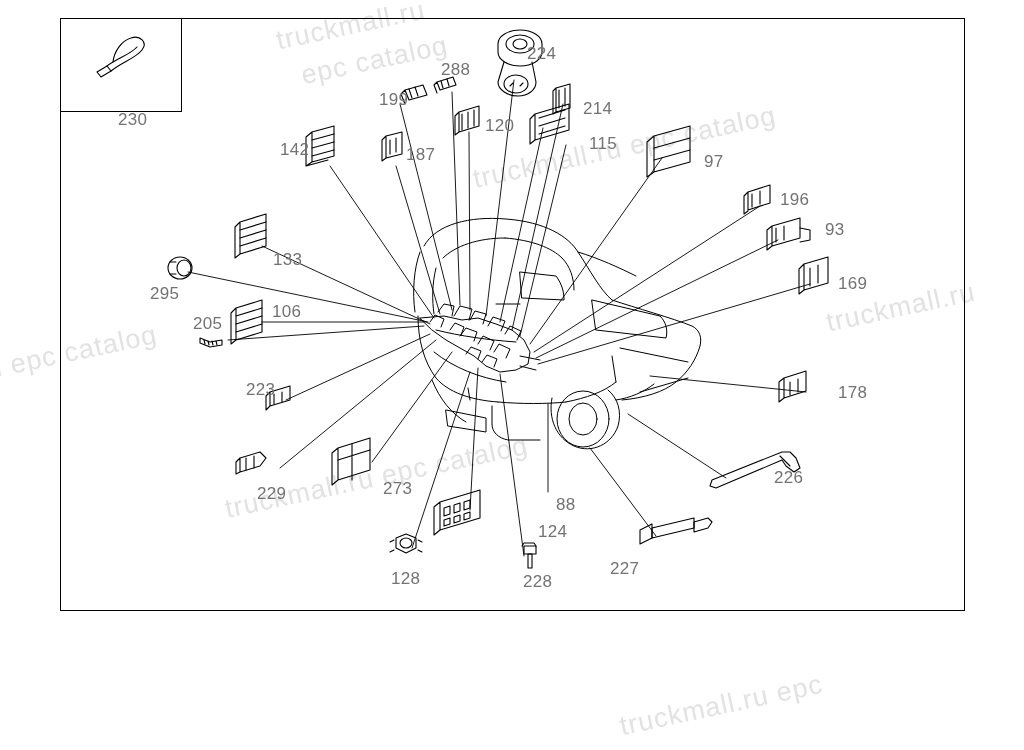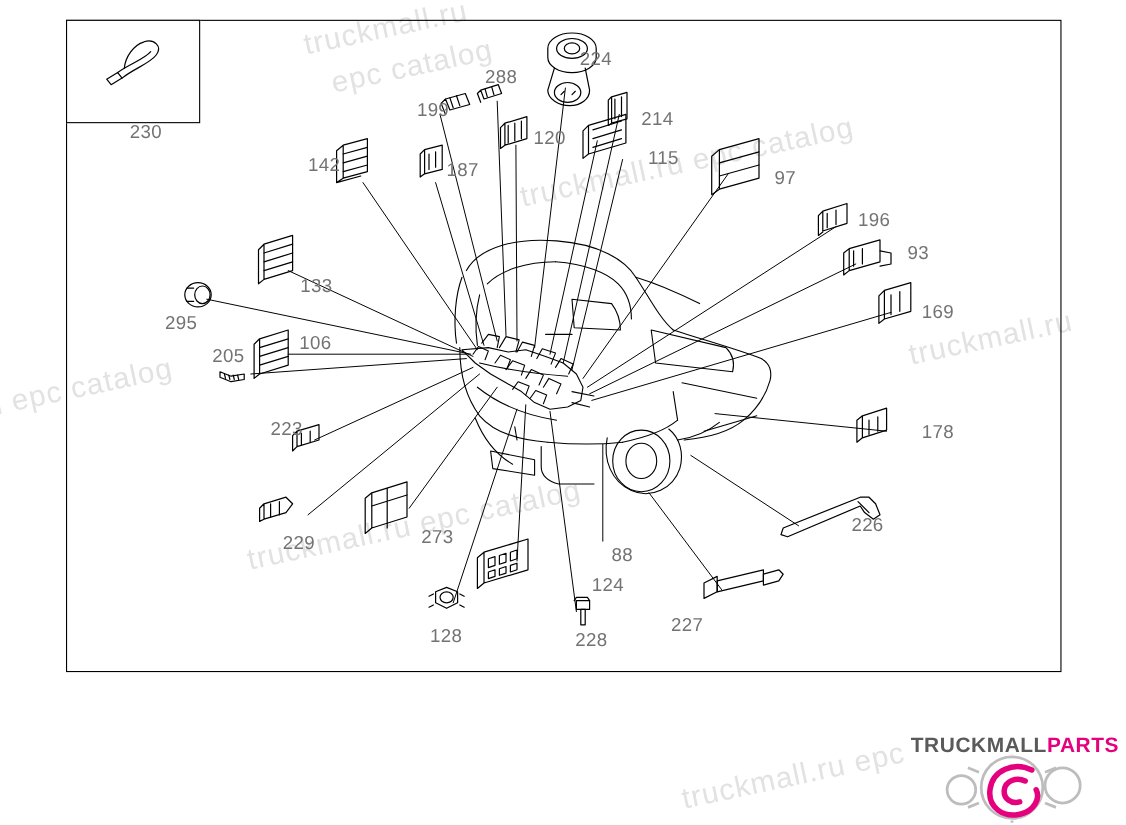--- a/index.html
+++ b/index.html
@@ -275,33 +275,14 @@
     <div class="lbl" style="left:257px;top:484px;text-align:right;">229</div>
     <div class="lbl" style="left:383px;top:479px;">273</div>
     <div class="lbl" style="left:490px;top:522px;margin-left:48px;">124</div>
     <div class="lbl" style="left:542px;top:495px;margin-left:14px;">88</div>
     <div class="lbl" style="left:774px;top:468px;">226</div>
     <div class="lbl" style="left:391px;top:569px;">128</div>
     <div class="lbl" style="left:523px;top:572px;">228</div>
     <div class="lbl" style="left:610px;top:559px;">227</div>
   </div>
 
-  <div class="logo">
-    <div class="txt">
-      <span>TRUCKMALL</span><span class="pink">PARTS</span>
-    </div>
-    <svg width="182" height="62" style="position:absolute;left:0;top:24px;">
-      <g transform="translate(92,30)">
-        <g stroke="#bdbdbd" stroke-width="2.5" fill="none">
-          <circle cx="0" cy="0" r="28"></circle>
-          <path d="M-30,-14 l-10,-4 M-30,14 l-10,4 M30,-14 l10,-4 M30,14 l10,4 M0,-30 l0,-10 M0,30 l0,10"></path>
-          <circle cx="46" cy="-2" r="16"></circle>
-          <circle cx="-46" cy="2" r="13"></circle>
-        </g>
-        <g stroke="#e5007e" stroke-width="5" fill="none" stroke-linecap="round">
-          <path d="M18,-16 C2,-24 -18,-16 -20,2 C-22,18 -8,28 8,24 C20,21 26,10 22,2"></path>
-          <path d="M12,-6 C4,-10 -6,-6 -7,2 C-8,10 -1,15 7,13"></path>
-        </g>
-      </g>
-    </svg>
-  </div>
 
 </div>
 
 </body></html>

